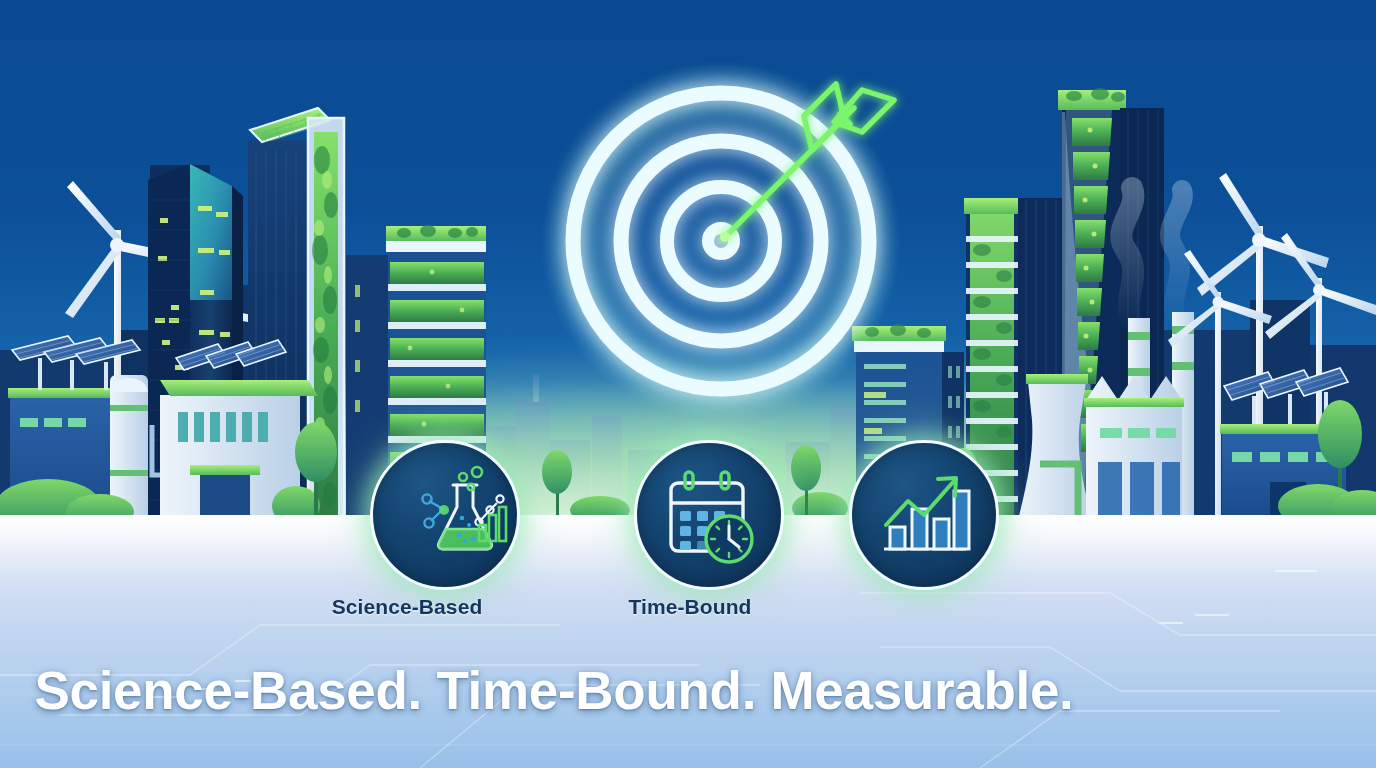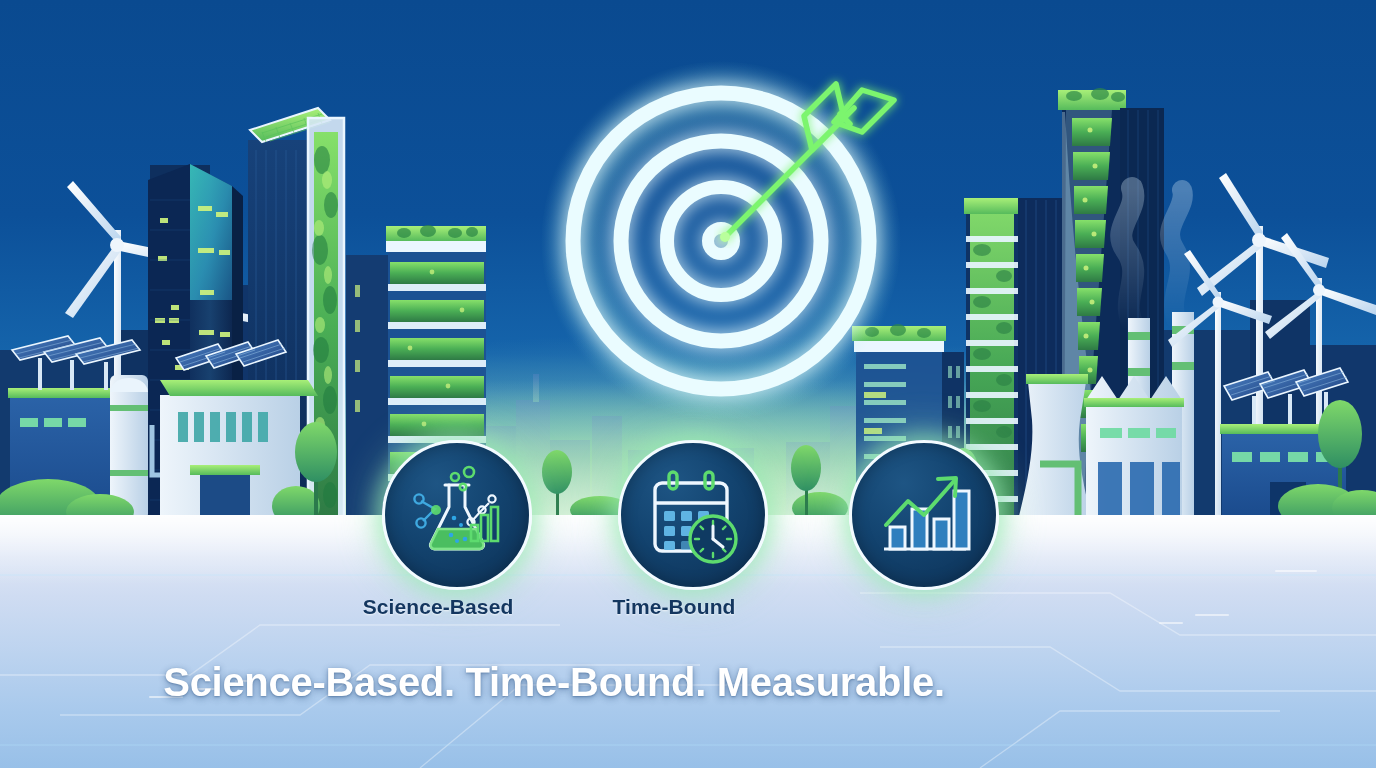--- a/index.html
+++ b/index.html
@@ -48,28 +48,28 @@
   .badge{position:absolute;width:144px;height:144px;border-radius:50%;
     background:radial-gradient(circle at 36% 28%,#1e5584 0%,#134470 42%,#0c2f53 100%);
     border:3px solid #f3fbff;
     box-shadow:0 0 18px 7px rgba(150,235,175,.55),0 0 34px 14px rgba(160,230,190,.28),inset 0 0 16px rgba(0,0,0,.25);
     display:flex;align-items:center;justify-content:center;}
   .badge svg{display:block;}
   .badge-label{position:absolute;top:152px;width:220px;margin-left:-38px;text-align:center;
     font-size:21px;font-weight:700;color:#13365f;letter-spacing:.1px;
     text-shadow:0 1px 2px rgba(255,255,255,.7);}
 
-  .b1{left:382px;top:0;}
-  .b2{left:618px;top:0;}
+  .b1{left:370px;top:0;justify-content:flex-end;}
+  .b2{left:634px;top:0;}
   .b3{left:849px;top:0;}
 
   
   .headline{
     position:absolute;left:0;top:660px;width:1108px;text-align:center;
-    font-size:40px;font-weight:700;color:#ffffff;letter-spacing:-.3px;
+    font-size:53px;font-weight:700;color:#ffffff;letter-spacing:-.3px;
     text-shadow:0 2px 7px rgba(20,60,110,.45),0 1px 2px rgba(20,60,110,.35);
     white-space:nowrap;
   }
 </style>
 </head>
 <body>
 
 <div id="stage">
 
   <div class="sky-glow"></div>

